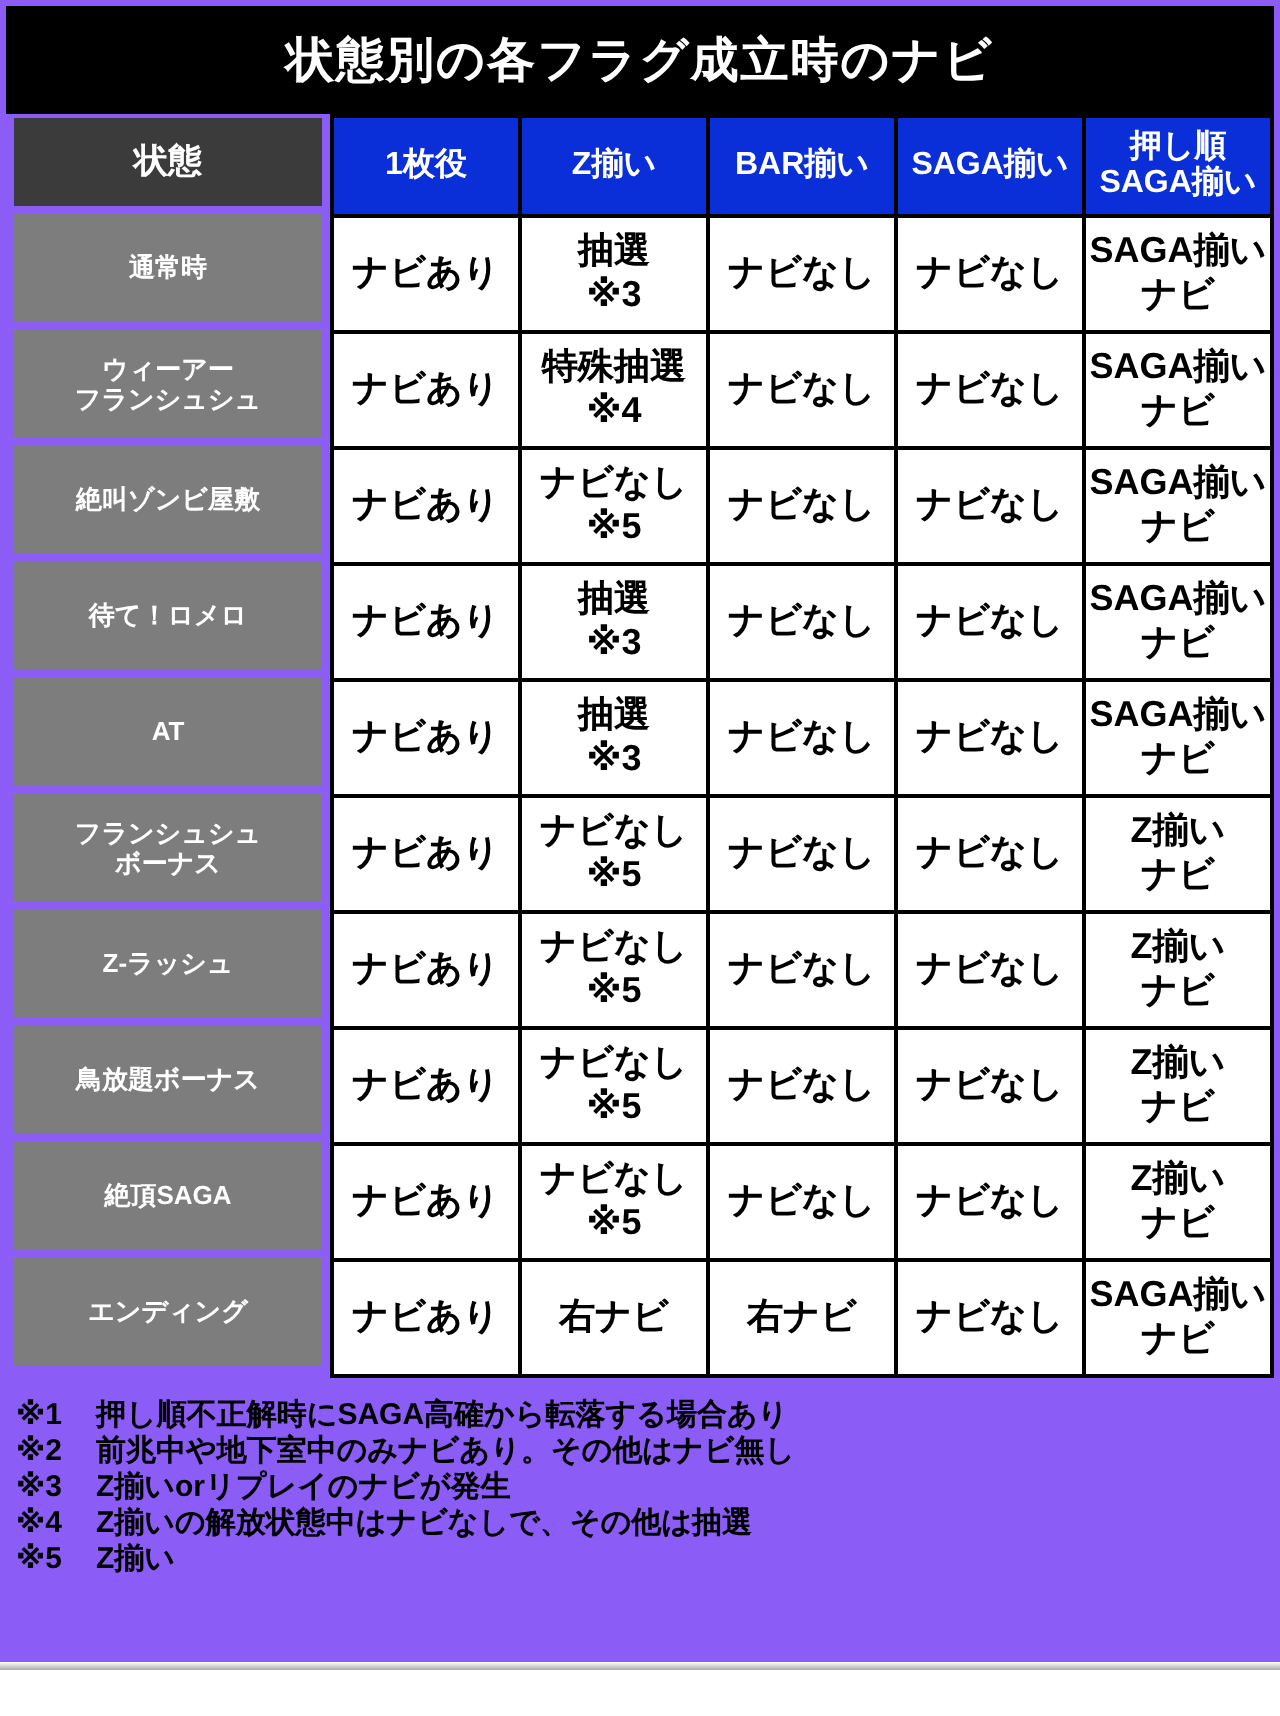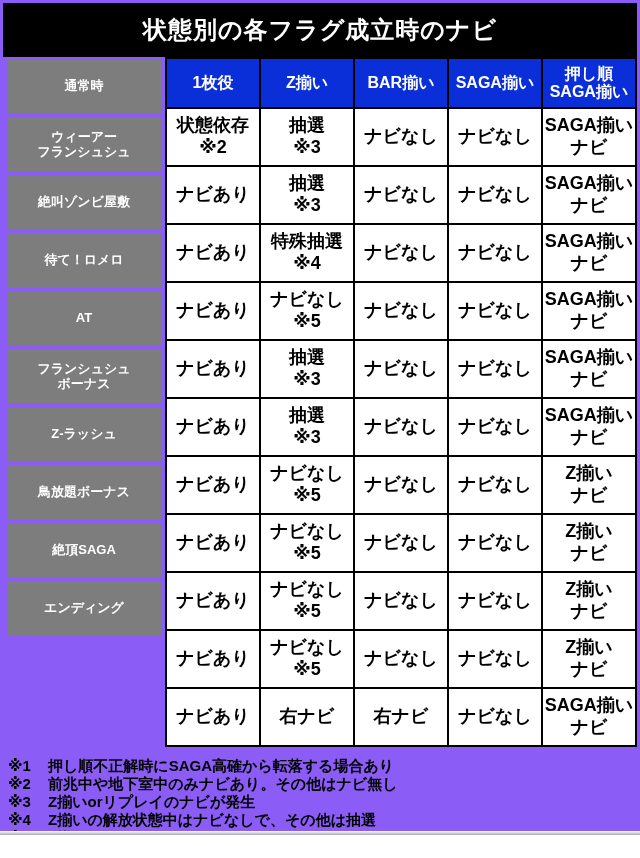--- a/index.html
+++ b/index.html
@@ -68,20 +68,21 @@
 </head>
 <body>
 
 <div class="page">
 
   <div class="title-bar">状態別の各フラグ成立時のナビ</div>
 
   <div class="table-wrap">
 
     <div class="label-col">
+      <div class="label-cell header">状態</div>
       <div class="label-cell">通常時</div>
       <div class="label-cell">ウィーアー
 フランシュシュ</div>
       <div class="label-cell">絶叫ゾンビ屋敷</div>
       <div class="label-cell">待て！ロメロ</div>
       <div class="label-cell">AT</div>
       <div class="label-cell">フランシュシュ
 ボーナス</div>
       <div class="label-cell">Z-ラッシュ</div>
       <div class="label-cell">鳥放題ボーナス</div>
@@ -102,30 +103,20 @@
           <th>1枚役</th>
           <th>Z揃い</th>
           <th>BAR揃い</th>
           <th>SAGA揃い</th>
           <th>押し順
 SAGA揃い</th>
         </tr>
       </thead>
       <tbody>
         <tr>
-          <td>状態依存
-※2</td>
-          <td>抽選
-※3</td>
-          <td>ナビなし</td>
-          <td>ナビなし</td>
-          <td>SAGA揃い
-ナビ</td>
-        </tr>
-        <tr>
           <td>ナビあり</td>
           <td>抽選
 ※3</td>
           <td>ナビなし</td>
           <td>ナビなし</td>
           <td>SAGA揃い
 ナビ</td>
         </tr>
         <tr>
           <td>ナビあり</td>

